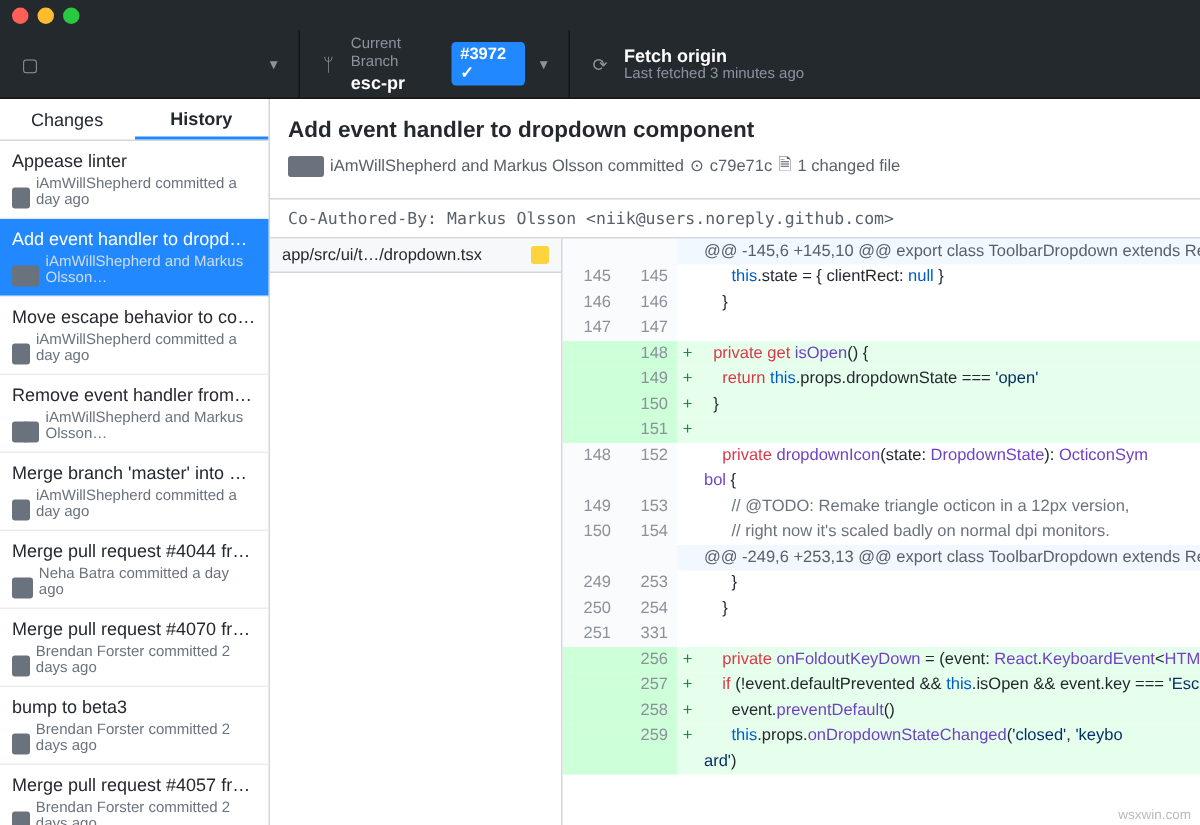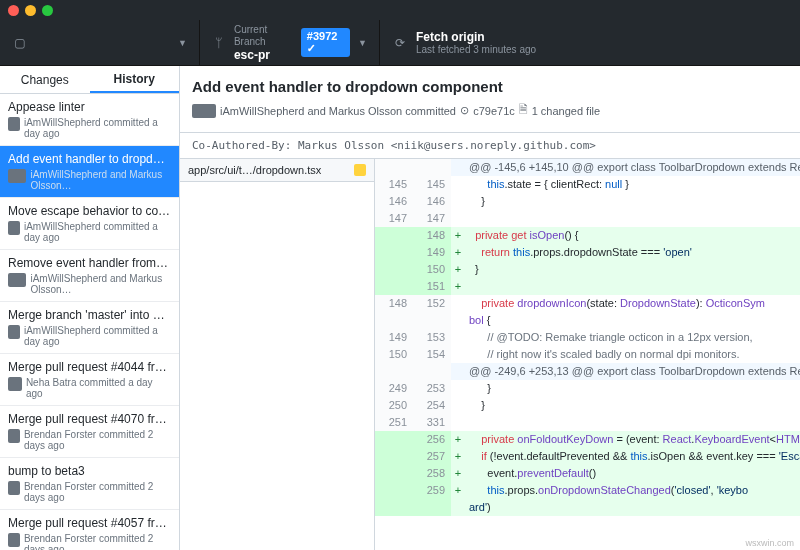--- a/index.html
+++ b/index.html
@@ -18,21 +18,21 @@
 .icn{width:16px;height:16px;display:flex;align-items:center;justify-content:center;color:#8b949e}
 .main{display:flex;height:484px}
 .sidebar{width:180px;border-right:1px solid #d0d7de;display:flex;flex-direction:column;overflow:hidden}
 .tabs{display:flex;height:28px;border-bottom:1px solid #d0d7de}
 .tab{flex:1;display:flex;align-items:center;justify-content:center;font-size:12px;cursor:pointer}
 .tab.active{border-bottom:2px solid #2188ff;font-weight:600}
 .list{flex:1;overflow-y:auto}
 .item{padding:6px 8px;border-bottom:1px solid #eaecef;cursor:pointer}
 .item.sel{background:#2188ff;color:#fff}
 .item .t{font-size:12px;font-weight:500;white-space:nowrap;overflow:hidden;text-overflow:ellipsis;margin-bottom:3px}
-.item .m{display:flex;align-items:flex-start;gap:4px;font-size:10px;color:#6a737d}
+.item .m{display:flex;align-items:flex-end;gap:4px;font-size:10px;color:#6a737d}
 .item.sel .m{color:#cde}
 .av{width:14px;height:14px;background:#6a737d;border-radius:2px;display:inline-block}
 .av2{width:14px;height:14px;background:#6a737d;border-radius:2px;display:inline-block;margin-left:-8px}
 .content{flex:1;display:flex;flex-direction:column;overflow:hidden}
 .hdr{padding:12px 12px;border-bottom:1px solid #d0d7de}
 .hdr h1{font-size:15px;font-weight:600;margin-bottom:6px}
 .hdr .meta{display:flex;align-items:center;gap:4px;font-size:11px;color:#586069}
 .coauth{padding:6px 12px;font-family:Menlo,monospace;font-size:11px;color:#586069;border-bottom:1px solid #d0d7de}
 .body{flex:1;display:flex;overflow:hidden}
 .flist{width:195px;border-right:1px solid #d0d7de;font-size:11px}

